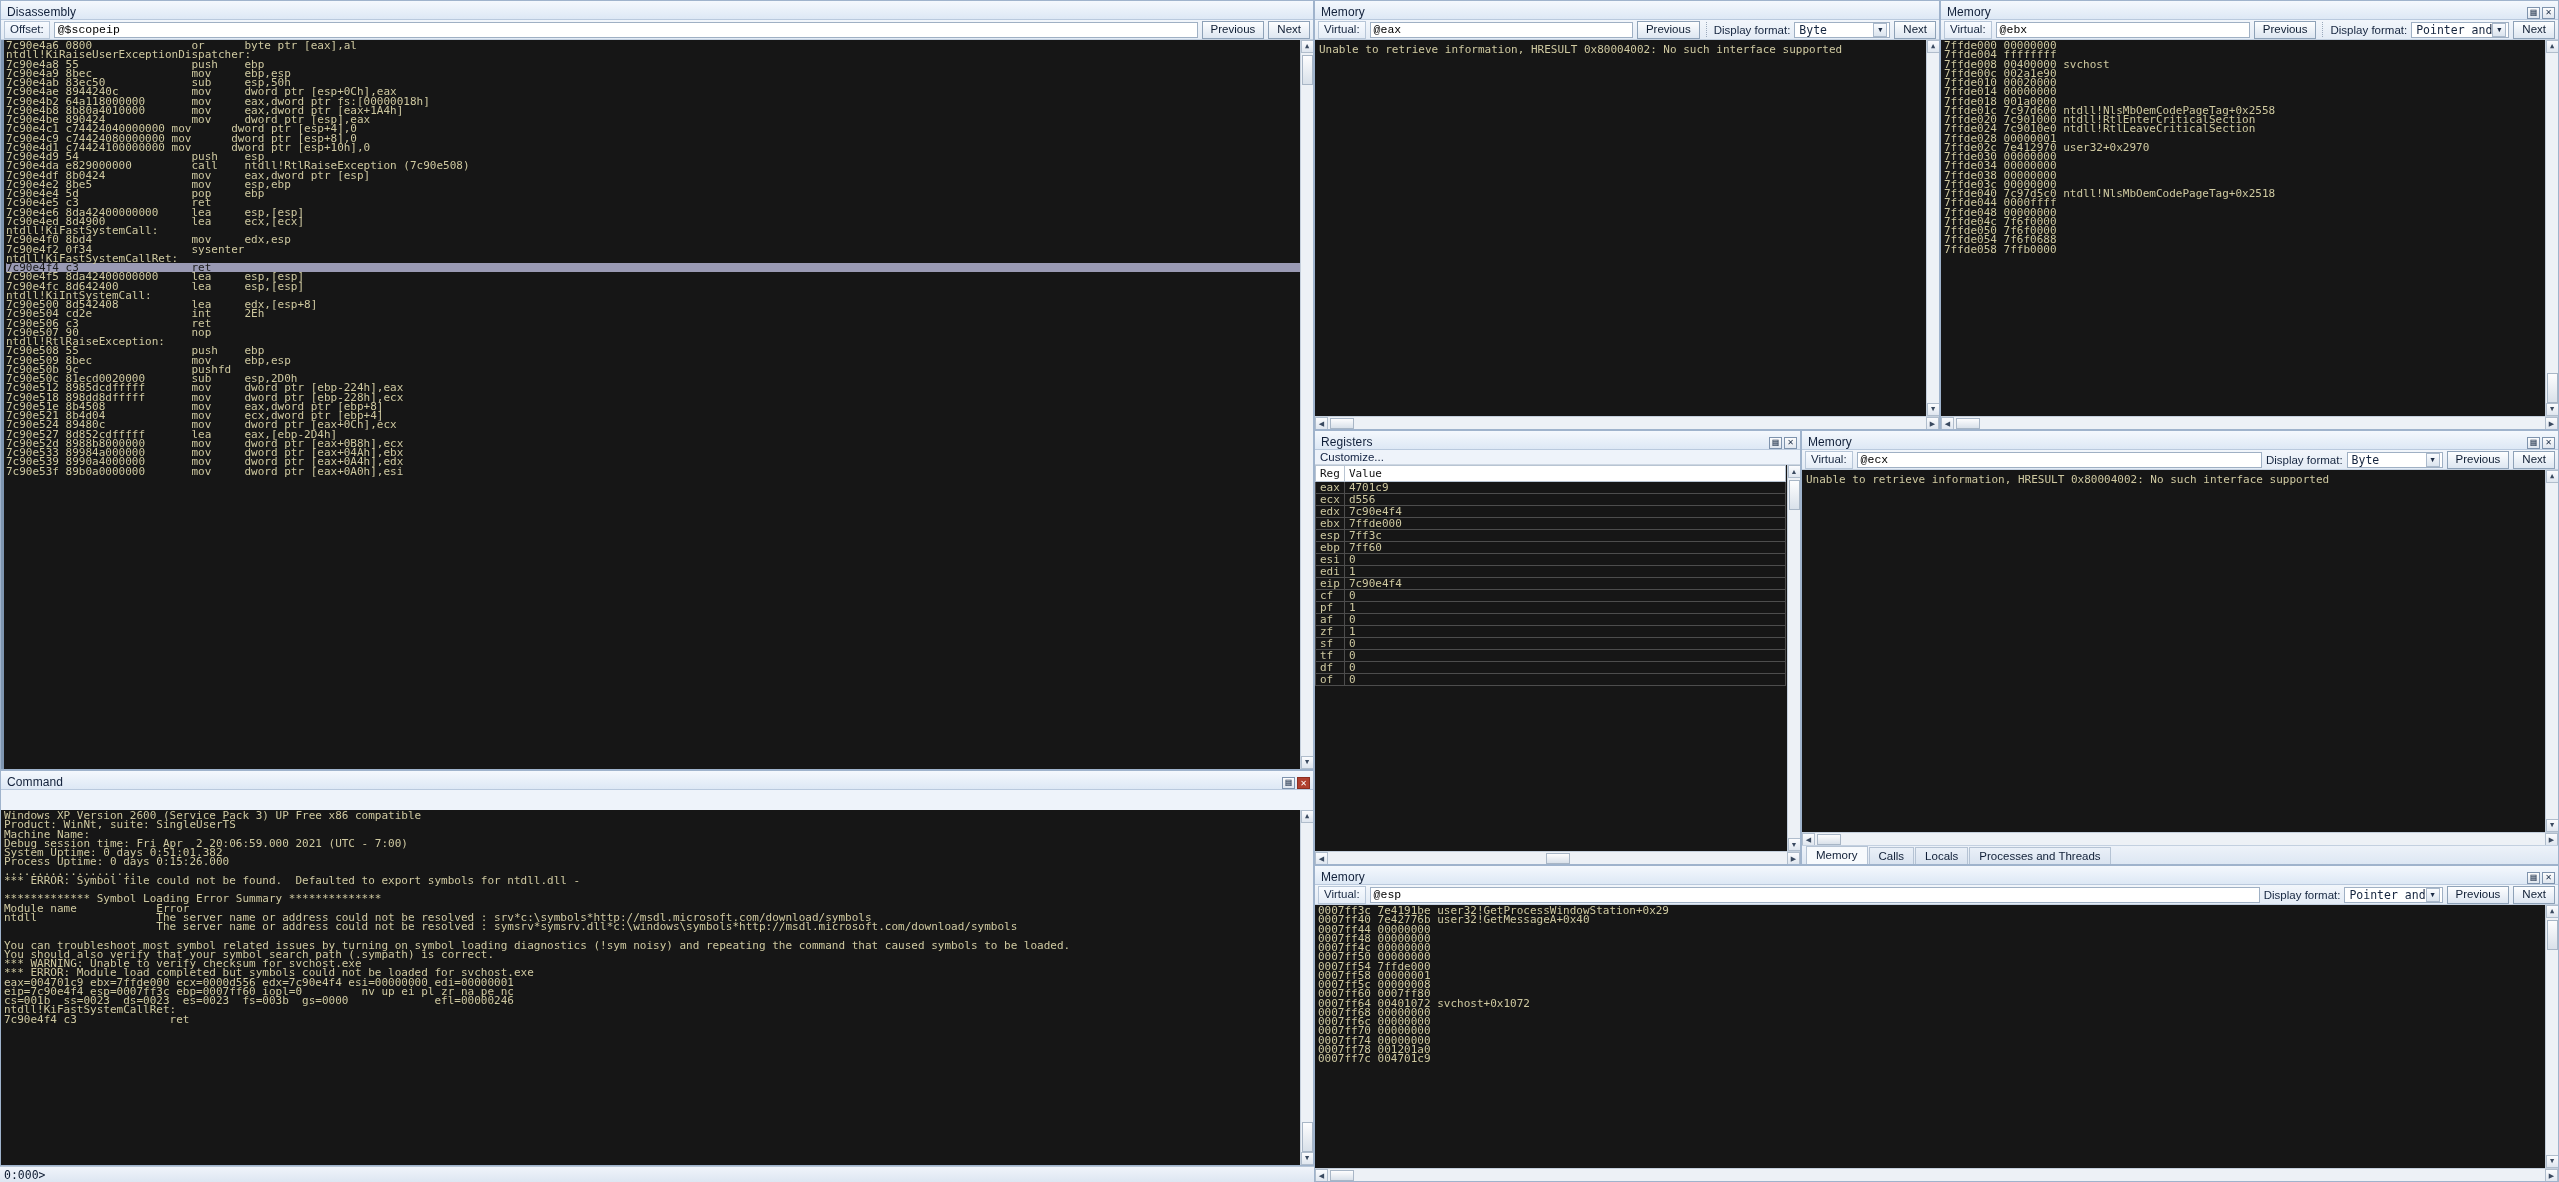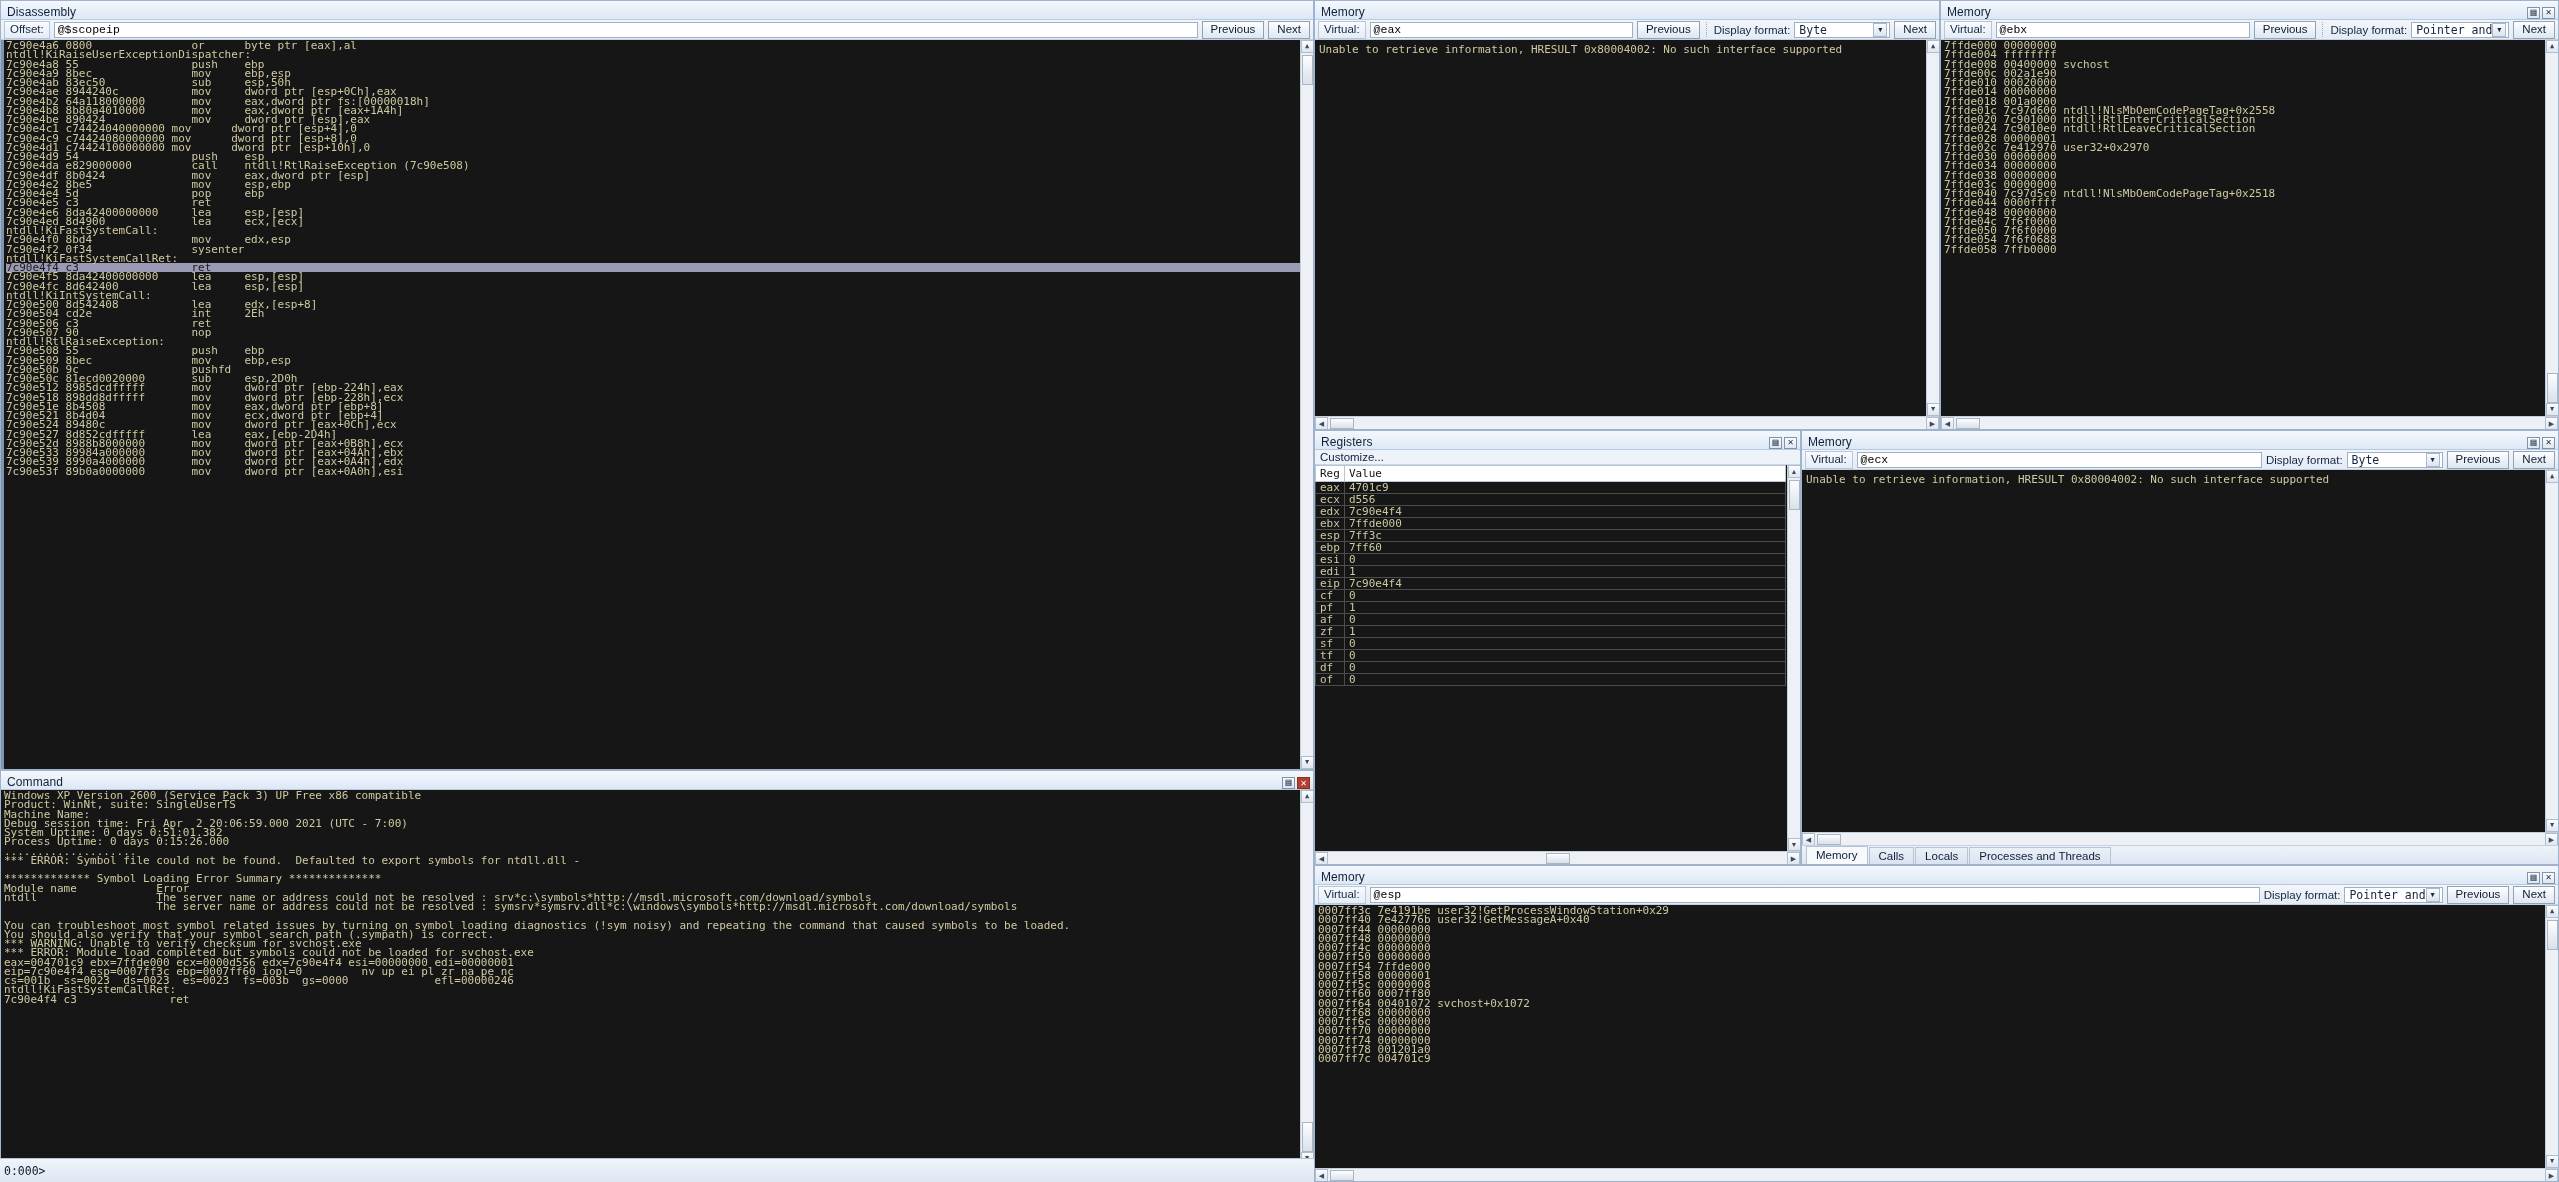--- a/index.html
+++ b/index.html
@@ -240,21 +240,21 @@
   .cmd-x {
     width: 13px; height: 12px;
     background: #b0402f;
     color: #fff;
     font-size: 8px; line-height: 11px; text-align: center;
     border: 1px solid #8d2e20;
   }
   .statusbar {
     position: absolute;
     left: 0; bottom: 0;
-    width: 1314px; height: 24px;
+    width: 1314px; height: 16px;
     background: linear-gradient(#f0f4fa,#dde6f2);
     border-top: 1px solid #b6c5d6;
     font-size: 11.5px;
     color: #0d1b31;
     display: flex; align-items: center;
     padding-left: 4px;
     font-family: "DejaVu Sans Mono", monospace;
   }
   .memmsg {
     flex: 1; background: #161616; color: #cfc9a0;
@@ -281,21 +281,21 @@
     <div class="codearea" id="disasm-code"><div class="codeline">7c90e4a6 0800               or      byte ptr [eax],al</div><div class="codeline">ntdll!KiRaiseUserExceptionDispatcher:</div><div class="codeline">7c90e4a8 55                 push    ebp</div><div class="codeline">7c90e4a9 8bec               mov     ebp,esp</div><div class="codeline">7c90e4ab 83ec50             sub     esp,50h</div><div class="codeline">7c90e4ae 8944240c           mov     dword ptr [esp+0Ch],eax</div><div class="codeline">7c90e4b2 64a118000000       mov     eax,dword ptr fs:[00000018h]</div><div class="codeline">7c90e4b8 8b80a4010000       mov     eax,dword ptr [eax+1A4h]</div><div class="codeline">7c90e4be 890424             mov     dword ptr [esp],eax</div><div class="codeline">7c90e4c1 c74424040000000 mov      dword ptr [esp+4],0</div><div class="codeline">7c90e4c9 c74424080000000 mov      dword ptr [esp+8],0</div><div class="codeline">7c90e4d1 c74424100000000 mov      dword ptr [esp+10h],0</div><div class="codeline">7c90e4d9 54                 push    esp</div><div class="codeline">7c90e4da e829000000         call    ntdll!RtlRaiseException (7c90e508)</div><div class="codeline">7c90e4df 8b0424             mov     eax,dword ptr [esp]</div><div class="codeline">7c90e4e2 8be5               mov     esp,ebp</div><div class="codeline">7c90e4e4 5d                 pop     ebp</div><div class="codeline">7c90e4e5 c3                 ret</div><div class="codeline">7c90e4e6 8da42400000000     lea     esp,[esp]</div><div class="codeline">7c90e4ed 8d4900             lea     ecx,[ecx]</div><div class="codeline">ntdll!KiFastSystemCall:</div><div class="codeline">7c90e4f0 8bd4               mov     edx,esp</div><div class="codeline">7c90e4f2 0f34               sysenter</div><div class="codeline">ntdll!KiFastSystemCallRet:</div><div class="codeline hl">7c90e4f4 c3                 ret</div><div class="codeline">7c90e4f5 8da42400000000     lea     esp,[esp]</div><div class="codeline">7c90e4fc 8d642400           lea     esp,[esp]</div><div class="codeline">ntdll!KiIntSystemCall:</div><div class="codeline">7c90e500 8d542408           lea     edx,[esp+8]</div><div class="codeline">7c90e504 cd2e               int     2Eh</div><div class="codeline">7c90e506 c3                 ret</div><div class="codeline">7c90e507 90                 nop</div><div class="codeline">ntdll!RtlRaiseException:</div><div class="codeline">7c90e508 55                 push    ebp</div><div class="codeline">7c90e509 8bec               mov     ebp,esp</div><div class="codeline">7c90e50b 9c                 pushfd</div><div class="codeline">7c90e50c 81ecd0020000       sub     esp,2D0h</div><div class="codeline">7c90e512 8985dcdfffff       mov     dword ptr [ebp-224h],eax</div><div class="codeline">7c90e518 898dd8dfffff       mov     dword ptr [ebp-228h],ecx</div><div class="codeline">7c90e51e 8b4508             mov     eax,dword ptr [ebp+8]</div><div class="codeline">7c90e521 8b4d04             mov     ecx,dword ptr [ebp+4]</div><div class="codeline">7c90e524 89480c             mov     dword ptr [eax+0Ch],ecx</div><div class="codeline">7c90e527 8d852cdfffff       lea     eax,[ebp-2D4h]</div><div class="codeline">7c90e52d 8988b8000000       mov     dword ptr [eax+0B8h],ecx</div><div class="codeline">7c90e533 89984a000000       mov     dword ptr [eax+04Ah],ebx</div><div class="codeline">7c90e539 8990a4000000       mov     dword ptr [eax+0A4h],edx</div><div class="codeline">7c90e53f 89b0a0000000       mov     dword ptr [eax+0A0h],esi</div>
       <div class="vscroll">
         <div class="arr">▲</div>
         <div class="thumb"></div>
         <div class="track"></div>
         <div class="arr">▼</div>
       </div>
     </div>
   </div>
 
-  <div class="panel" style="left:0;top:770px;width:1314px;height:396px;">
+  <div class="panel" style="left:0;top:770px;width:1314px;height:396px;gap:20px;">
     <div class="panel-title">
       <span class="t-label">Command</span>
       <span class="title-btns">
         <span class="tbtn">▦</span>
         <span class="cmd-x">✕</span>
       </span>
     </div>
     <div class="codearea noedge" id="command-code"><div class="codeline">Windows XP Version 2600 (Service Pack 3) UP Free x86 compatible</div><div class="codeline">Product: WinNt, suite: SingleUserTS</div><div class="codeline">Machine Name:</div><div class="codeline">Debug session time: Fri Apr  2 20:06:59.000 2021 (UTC - 7:00)</div><div class="codeline">System Uptime: 0 days 0:51:01.382</div><div class="codeline">Process Uptime: 0 days 0:15:26.000</div><div class="codeline">....................</div><div class="codeline">*** ERROR: Symbol file could not be found.  Defaulted to export symbols for ntdll.dll - </div><div class="codeline"></div><div class="codeline">************* Symbol Loading Error Summary **************</div><div class="codeline">Module name            Error</div><div class="codeline">ntdll                  The server name or address could not be resolved : srv*c:\symbols*http://msdl.microsoft.com/download/symbols</div><div class="codeline">                       The server name or address could not be resolved : symsrv*symsrv.dll*c:\windows\symbols*http://msdl.microsoft.com/download/symbols</div><div class="codeline"></div><div class="codeline">You can troubleshoot most symbol related issues by turning on symbol loading diagnostics (!sym noisy) and repeating the command that caused symbols to be loaded.</div><div class="codeline">You should also verify that your symbol search path (.sympath) is correct.</div><div class="codeline">*** WARNING: Unable to verify checksum for svchost.exe</div><div class="codeline">*** ERROR: Module load completed but symbols could not be loaded for svchost.exe</div><div class="codeline">eax=004701c9 ebx=7ffde000 ecx=0000d556 edx=7c90e4f4 esi=00000000 edi=00000001</div><div class="codeline">eip=7c90e4f4 esp=0007ff3c ebp=0007ff60 iopl=0         nv up ei pl zr na pe nc</div><div class="codeline">cs=001b  ss=0023  ds=0023  es=0023  fs=003b  gs=0000             efl=00000246</div><div class="codeline">ntdll!KiFastSystemCallRet:</div><div class="codeline">7c90e4f4 c3              ret</div>
       <div class="vscroll">
         <div class="arr">▲</div>

